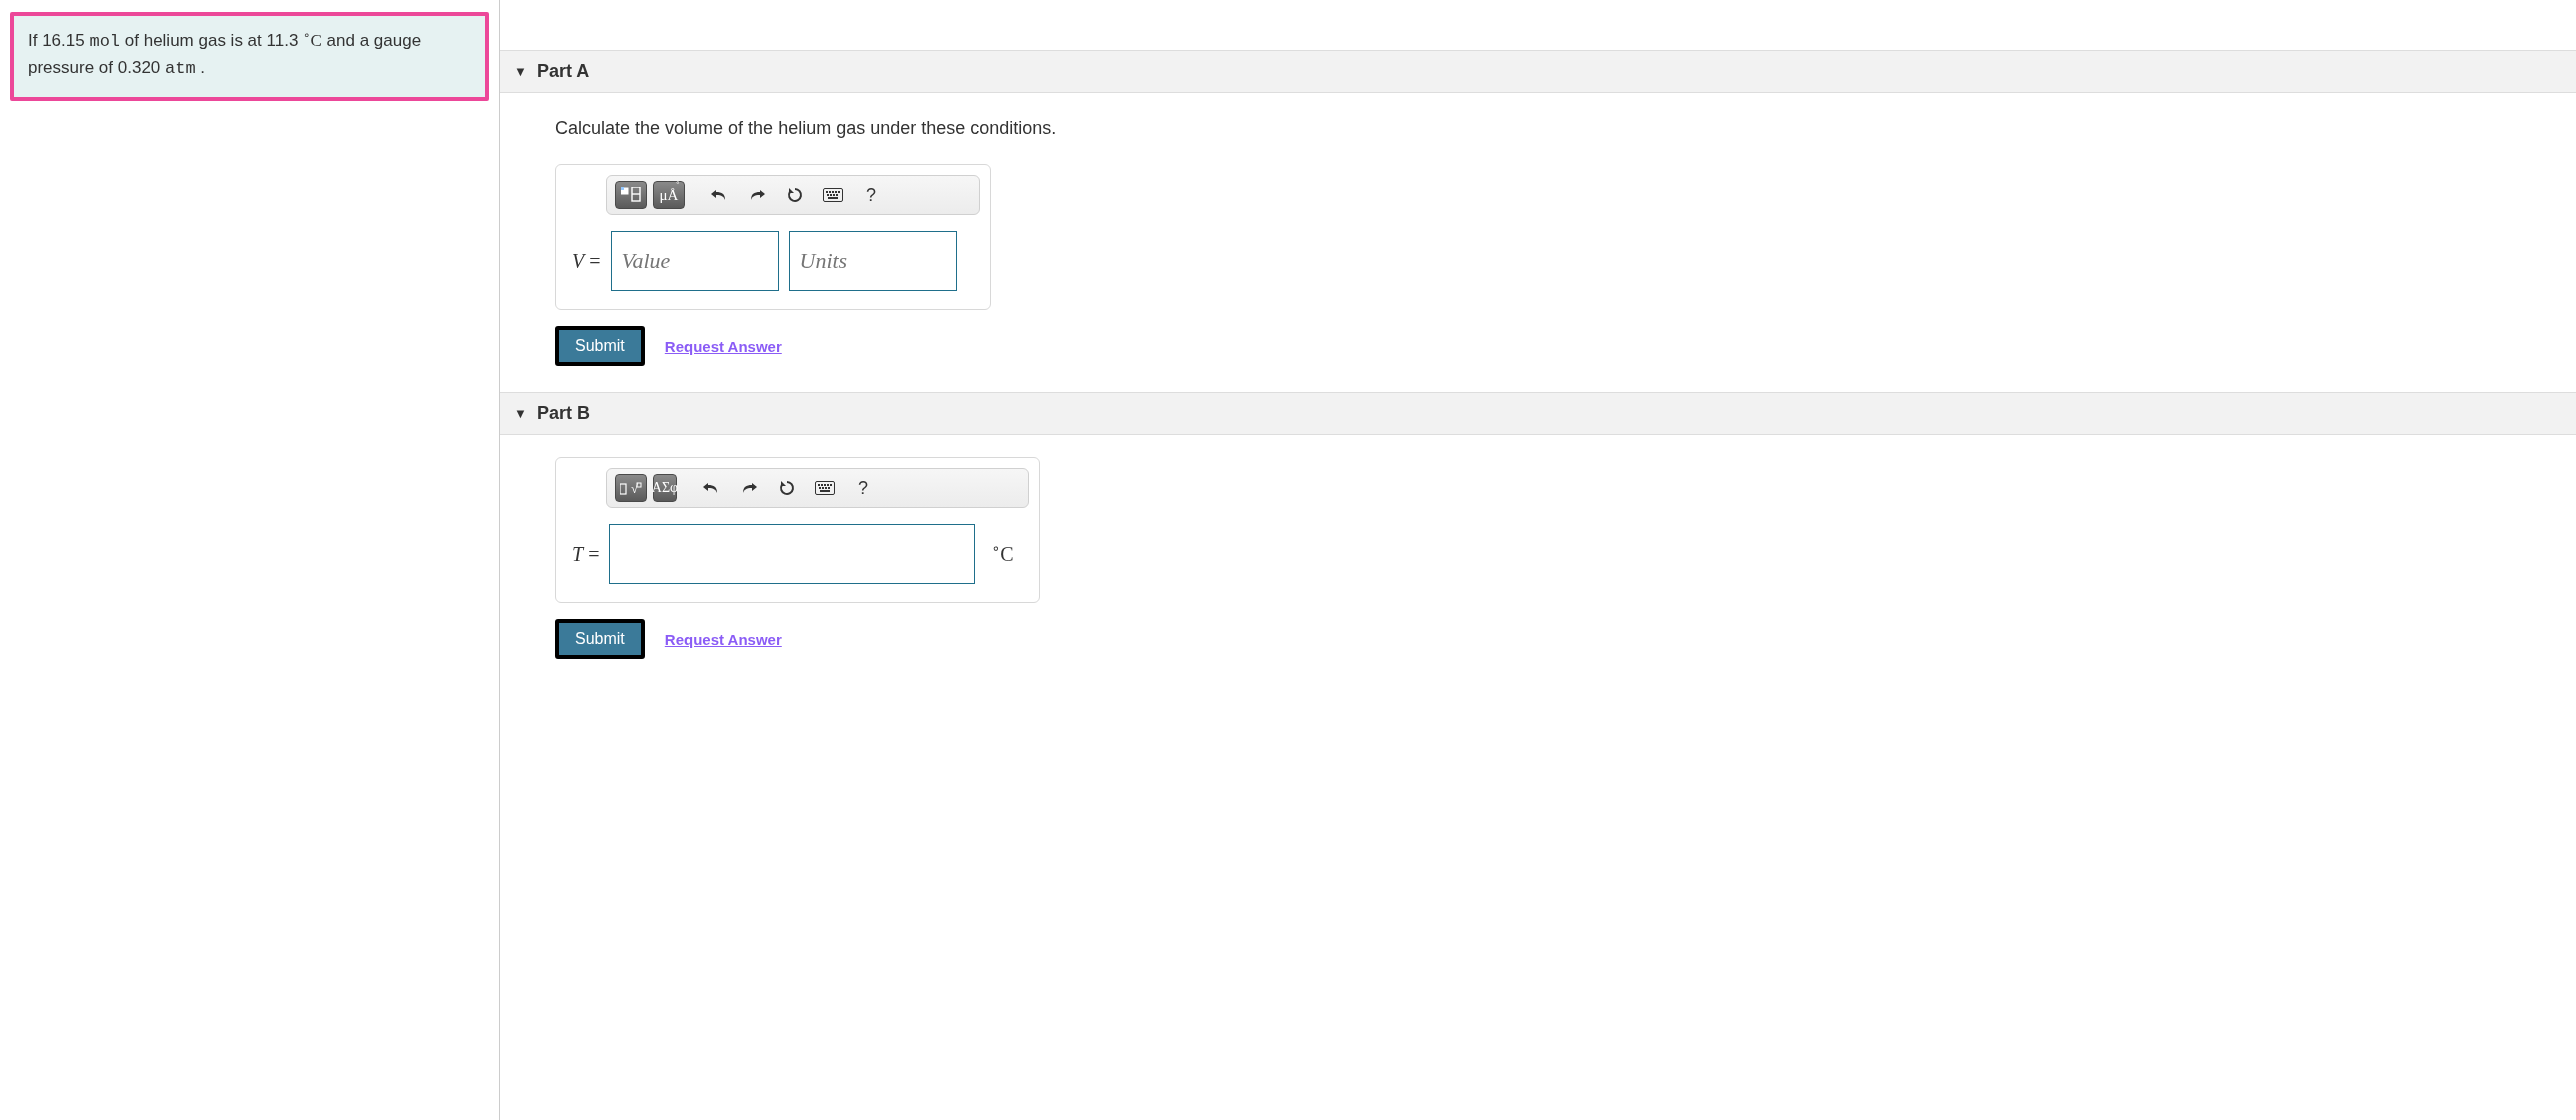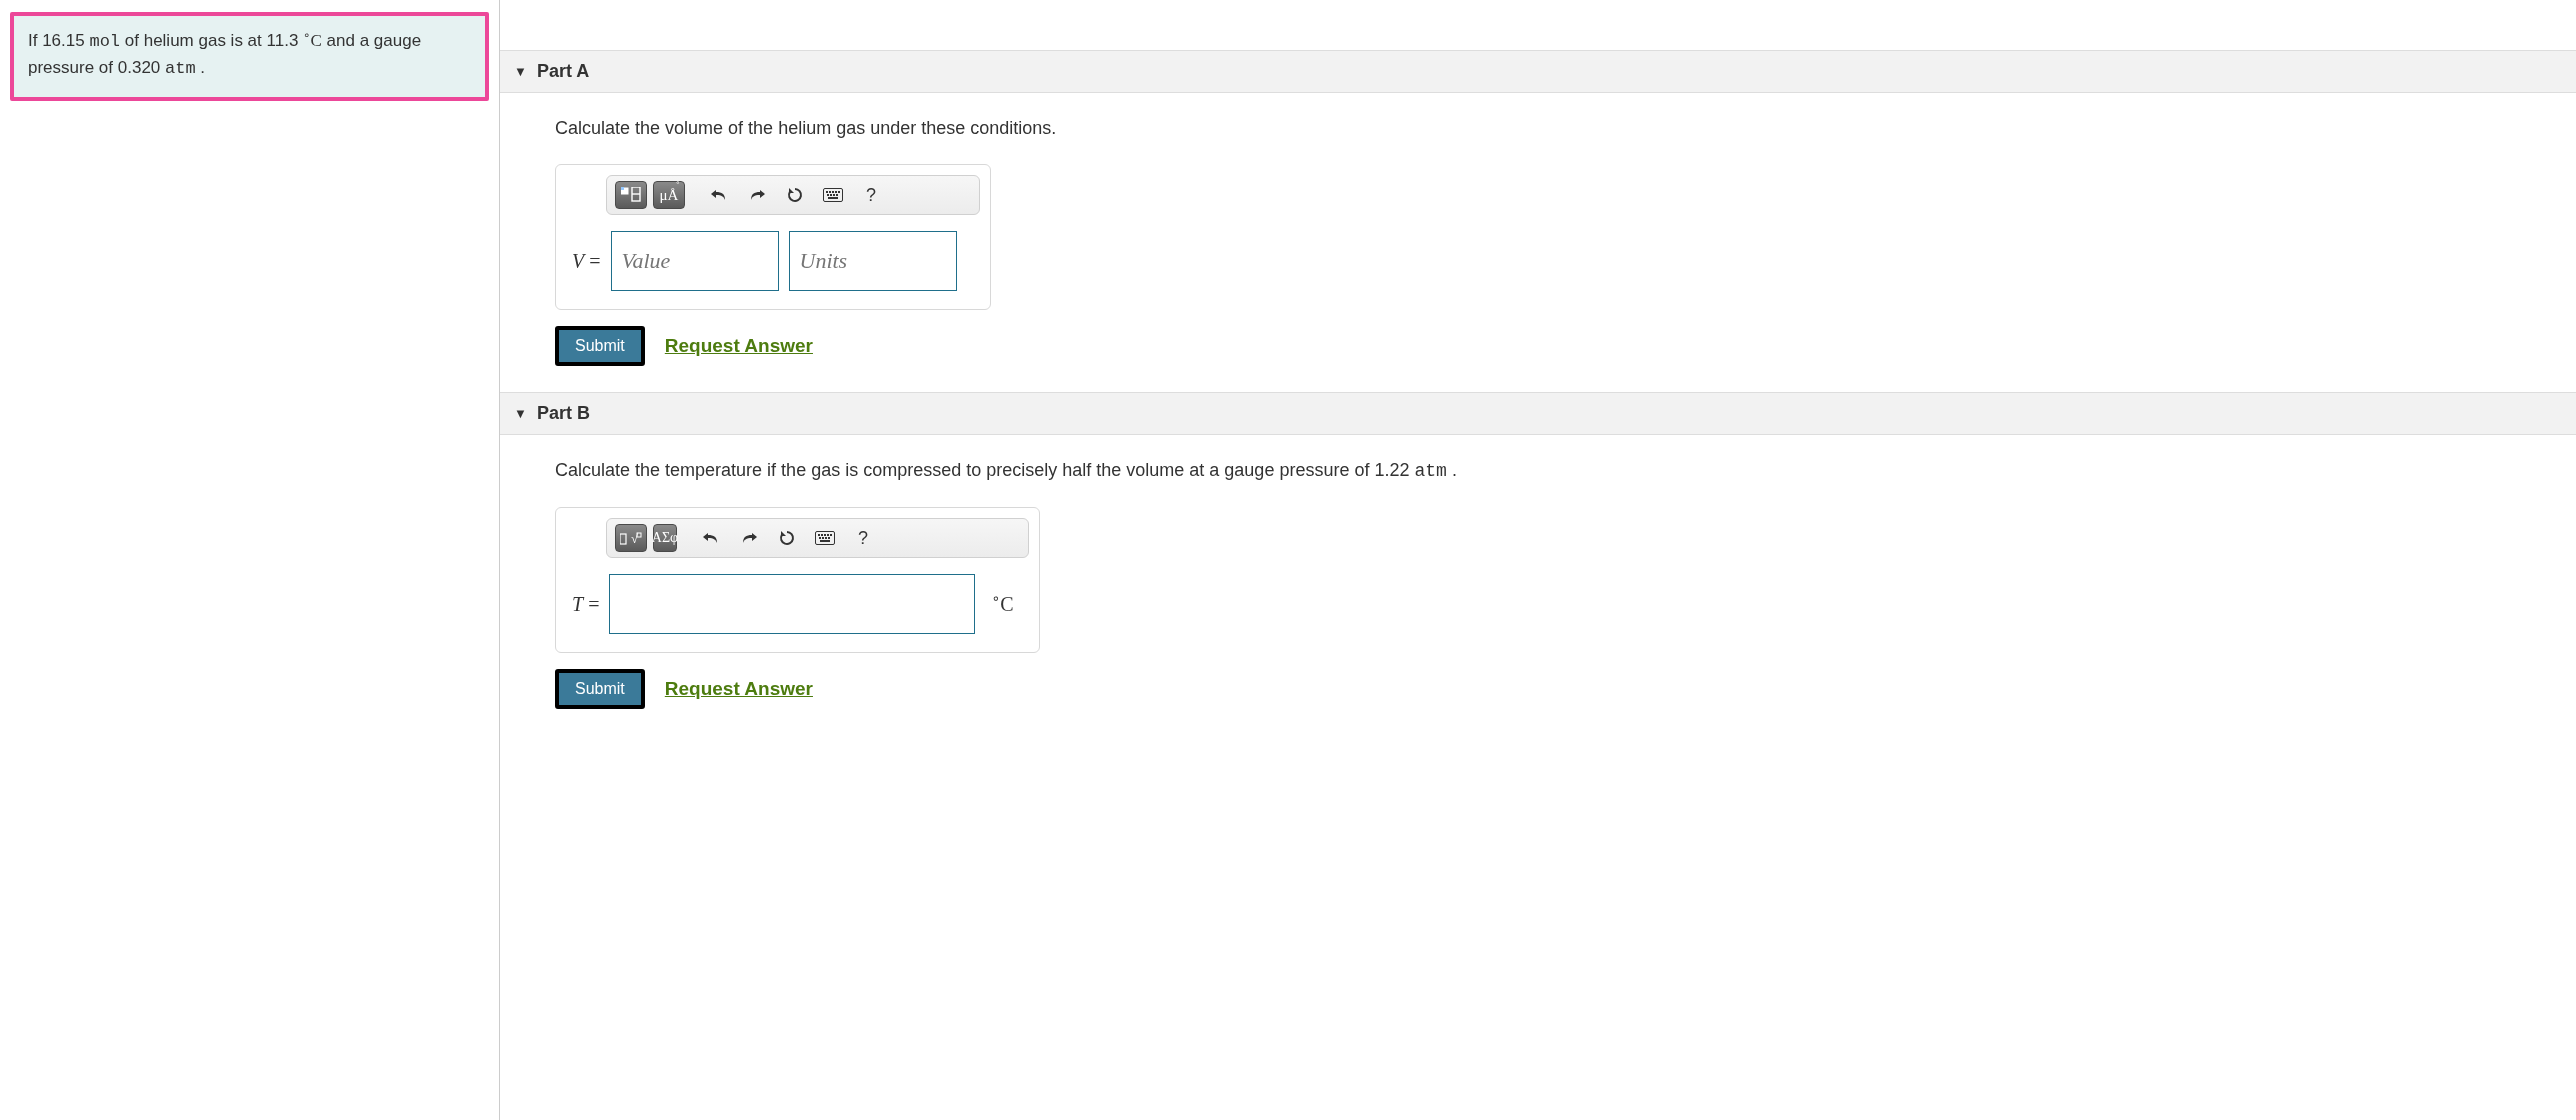--- a/index.html
+++ b/index.html
@@ -148,24 +148,24 @@
   .btn-submit {
     background: #3b7a99;
     color: #fff;
     border: 4px solid #000000;
     border-radius: 3px;
     font-size: 16px;
     padding: 7px 16px;
     cursor: pointer;
   }
   .link-req {
-    color: #4d7c0f;
+    color: #8b5cf6;
     font-weight: bold;
     text-decoration: underline;
-    font-size: 19px;
+    font-size: 15px;
     cursor: pointer;
   }
 
   .sup { font-size: .7em; position: relative; top: -0.55em; }
 </style>
 </head>
 <body>
 
 <div class="page">
 
@@ -248,23 +248,20 @@
         <button class="btn-submit">Submit</button>
         <a class="link-req">Request Answer</a>
       </div>
     </div>
 
     <div class="part-header">
       <span class="tri">▼</span>
       <span>Part B</span>
     </div>
     <div class="part-body">
-      <p class="prompt">
-        <span>Calculate the temperature if the gas is compressed to precisely half the volume at a gauge pressure of 1.22 </span><span class="unit">atm</span><span> .</span>
-      </p>
 
       <div class="answer-panel b">
         <div class="toolbar">
           <span class="tb-btn dark" title="templates">
             <svg width="22" height="16" viewBox="0 0 22 16">
               <rect x="0" y="4" width="6" height="10" fill="none" stroke="#fff" stroke-width="1.2"></rect>
               <text x="11" y="13" font-size="13" fill="#fff" font-family="Georgia,serif">√</text>
               <rect x="17" y="3" width="4" height="4" fill="none" stroke="#fff" stroke-width="1"></rect>
             </svg>
           </span>

